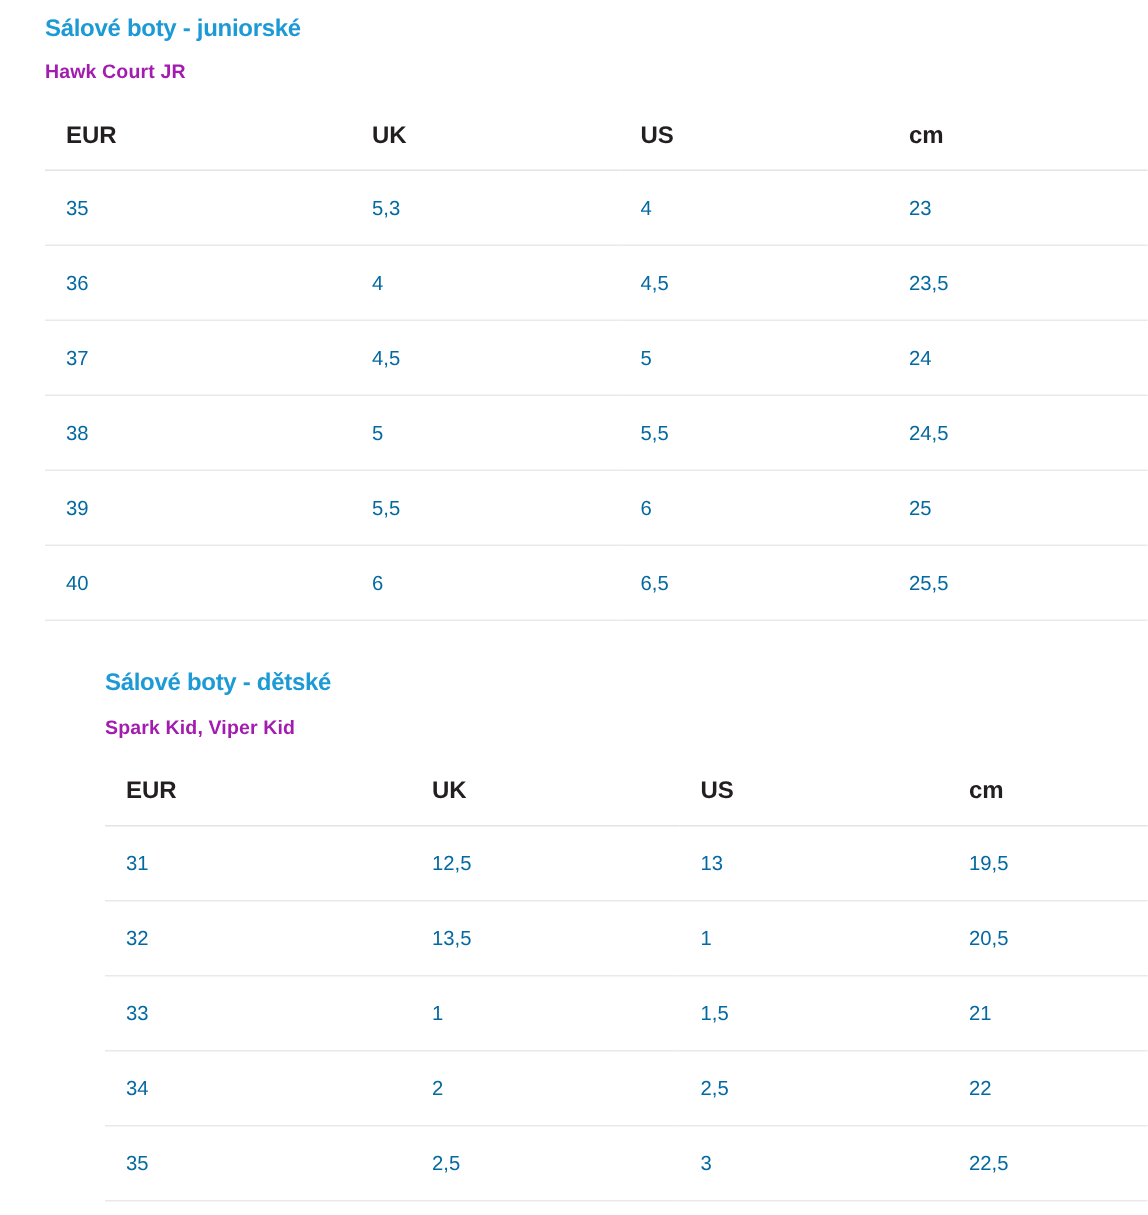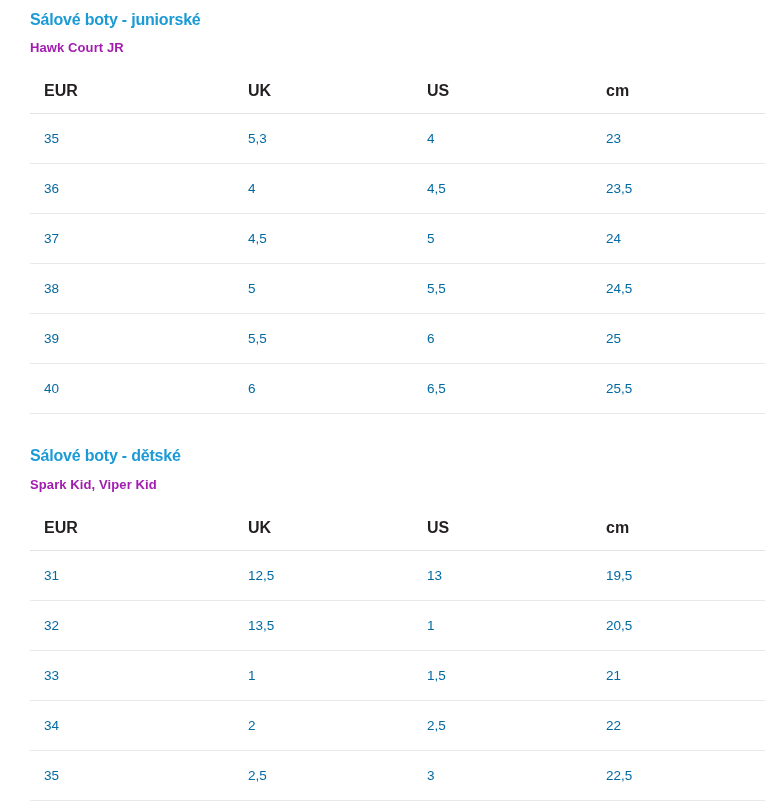--- a/index.html
+++ b/index.html
@@ -94,21 +94,21 @@
 
   
   .col-eur  { width: 190px; padding-left: 14px !important; }
   .col-uk   { width: 165px; padding-left: 14px !important; }
   .col-us   { width: 165px; padding-left: 14px !important; }
   .col-cm   { width: 190px; padding-left: 14px !important; }
 
   .section-1 .size-table { margin-top: 12px; }
   .section-2 .size-table { margin-top: 12px; }
 
-  .section-2 { margin-top: 0; }
+  .section-2 { margin-top: 0; padding-left: 40px; }
 </style>
 </head>
 <body>
 
 <div class="page">
 
   <section class="size-section section-1">
     <div class="section-head-wrap">
       <h2 class="section-heading">Sálové boty - juniorské</h2>
       <p class="section-subheading">Hawk Court JR</p>

